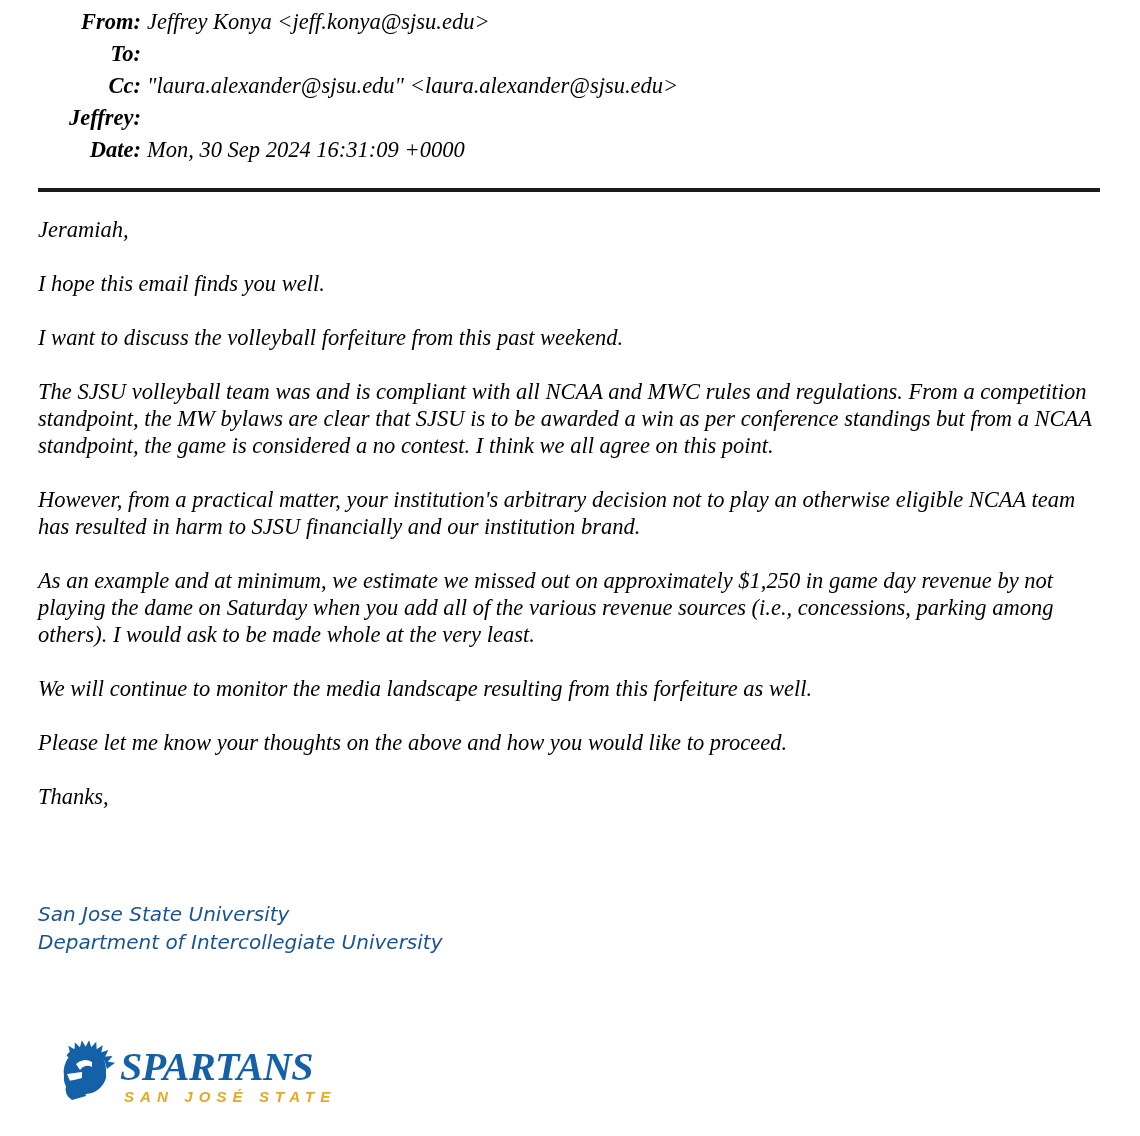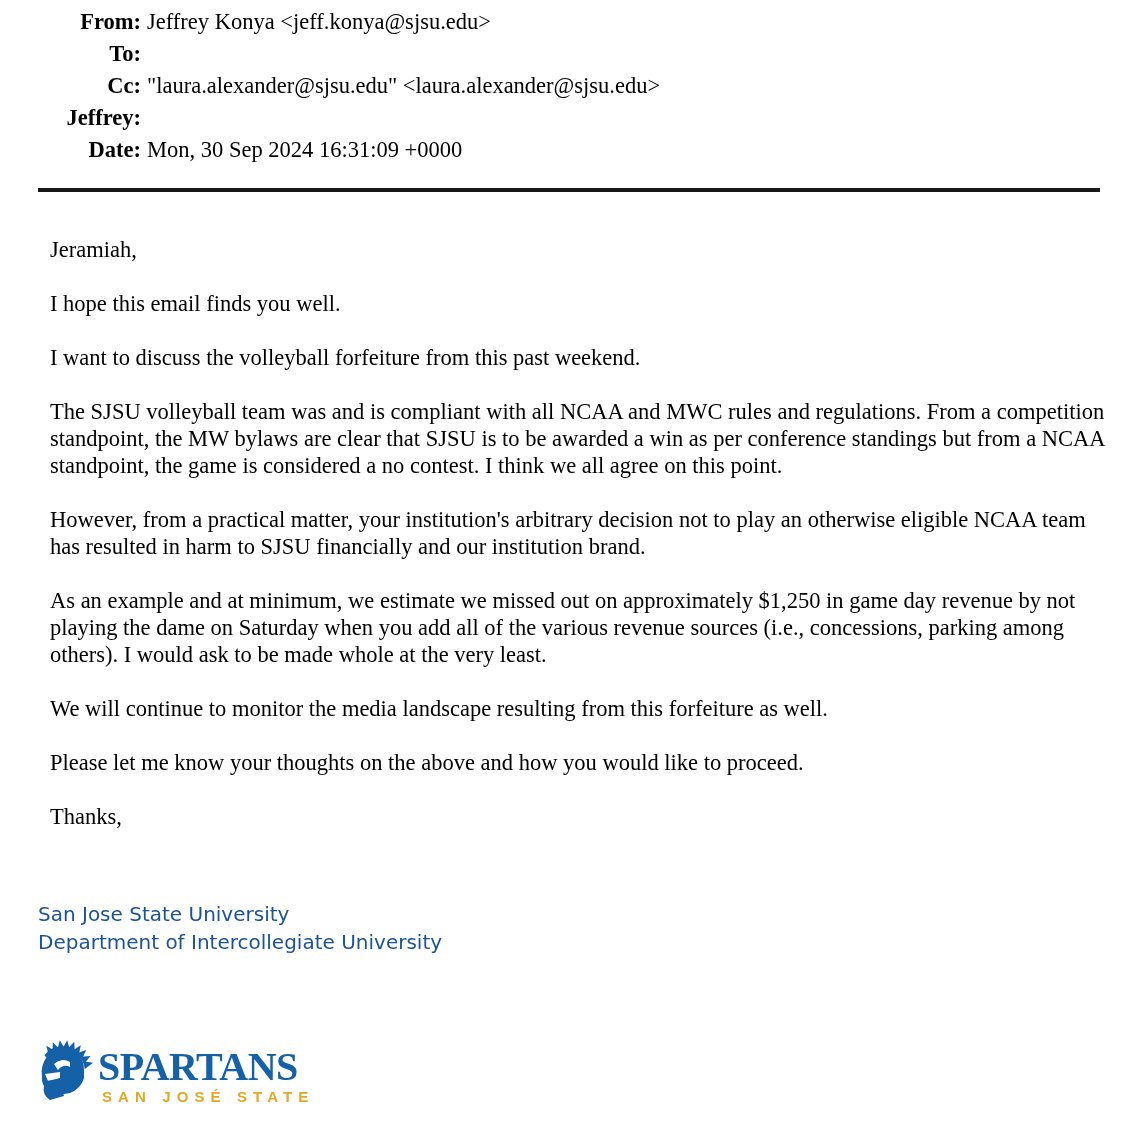--- a/index.html
+++ b/index.html
@@ -14,20 +14,21 @@
     font-family: "Liberation Serif", "DejaVu Serif", serif;
     color: #000000;
     overflow: hidden;
   }
 
   .page {
     position: relative;
     width: 1140px;
     height: 1136px;
     box-sizing: border-box;
+    font-style: italic;
   }
 
   
   .mail-header {
     padding: 6px 0 0 0;
     margin: 0;
   }
   .hdr-row {
     display: flex;
     align-items: baseline;
@@ -51,22 +52,22 @@
   .divider {
     margin: 22px 22px 0 38px;
     height: 4px;
     background: #1a1a1a;
     border: 0;
     width: 1062px;
   }
 
   
   .mail-body {
-    margin: 12px;
-    padding: 32px 0 0 38px;
+    margin: 0;
+    padding: 24px 0 0 38px;
     width: 1060px;
     box-sizing: content-box;
   }
   .para {
     font-size: 22.5px;
     line-height: 27px;
     margin: 0 0 27px 0;
     text-align: left;
     max-width: 1058px;
   }
@@ -83,21 +84,21 @@
     line-height: 28.4px;
   }
   .sig-name {
     font-weight: bold;
   }
   .sig-line { white-space: nowrap; }
 
   
   .logo {
     position: absolute;
-    left: 20px;
+    left: 42px;
     top: 1034px;
     width: 310px;
     height: 80px;
   }
   .logo svg { display: block; }
 </style>
 </head>
 <body>
 
 <div class="page">

